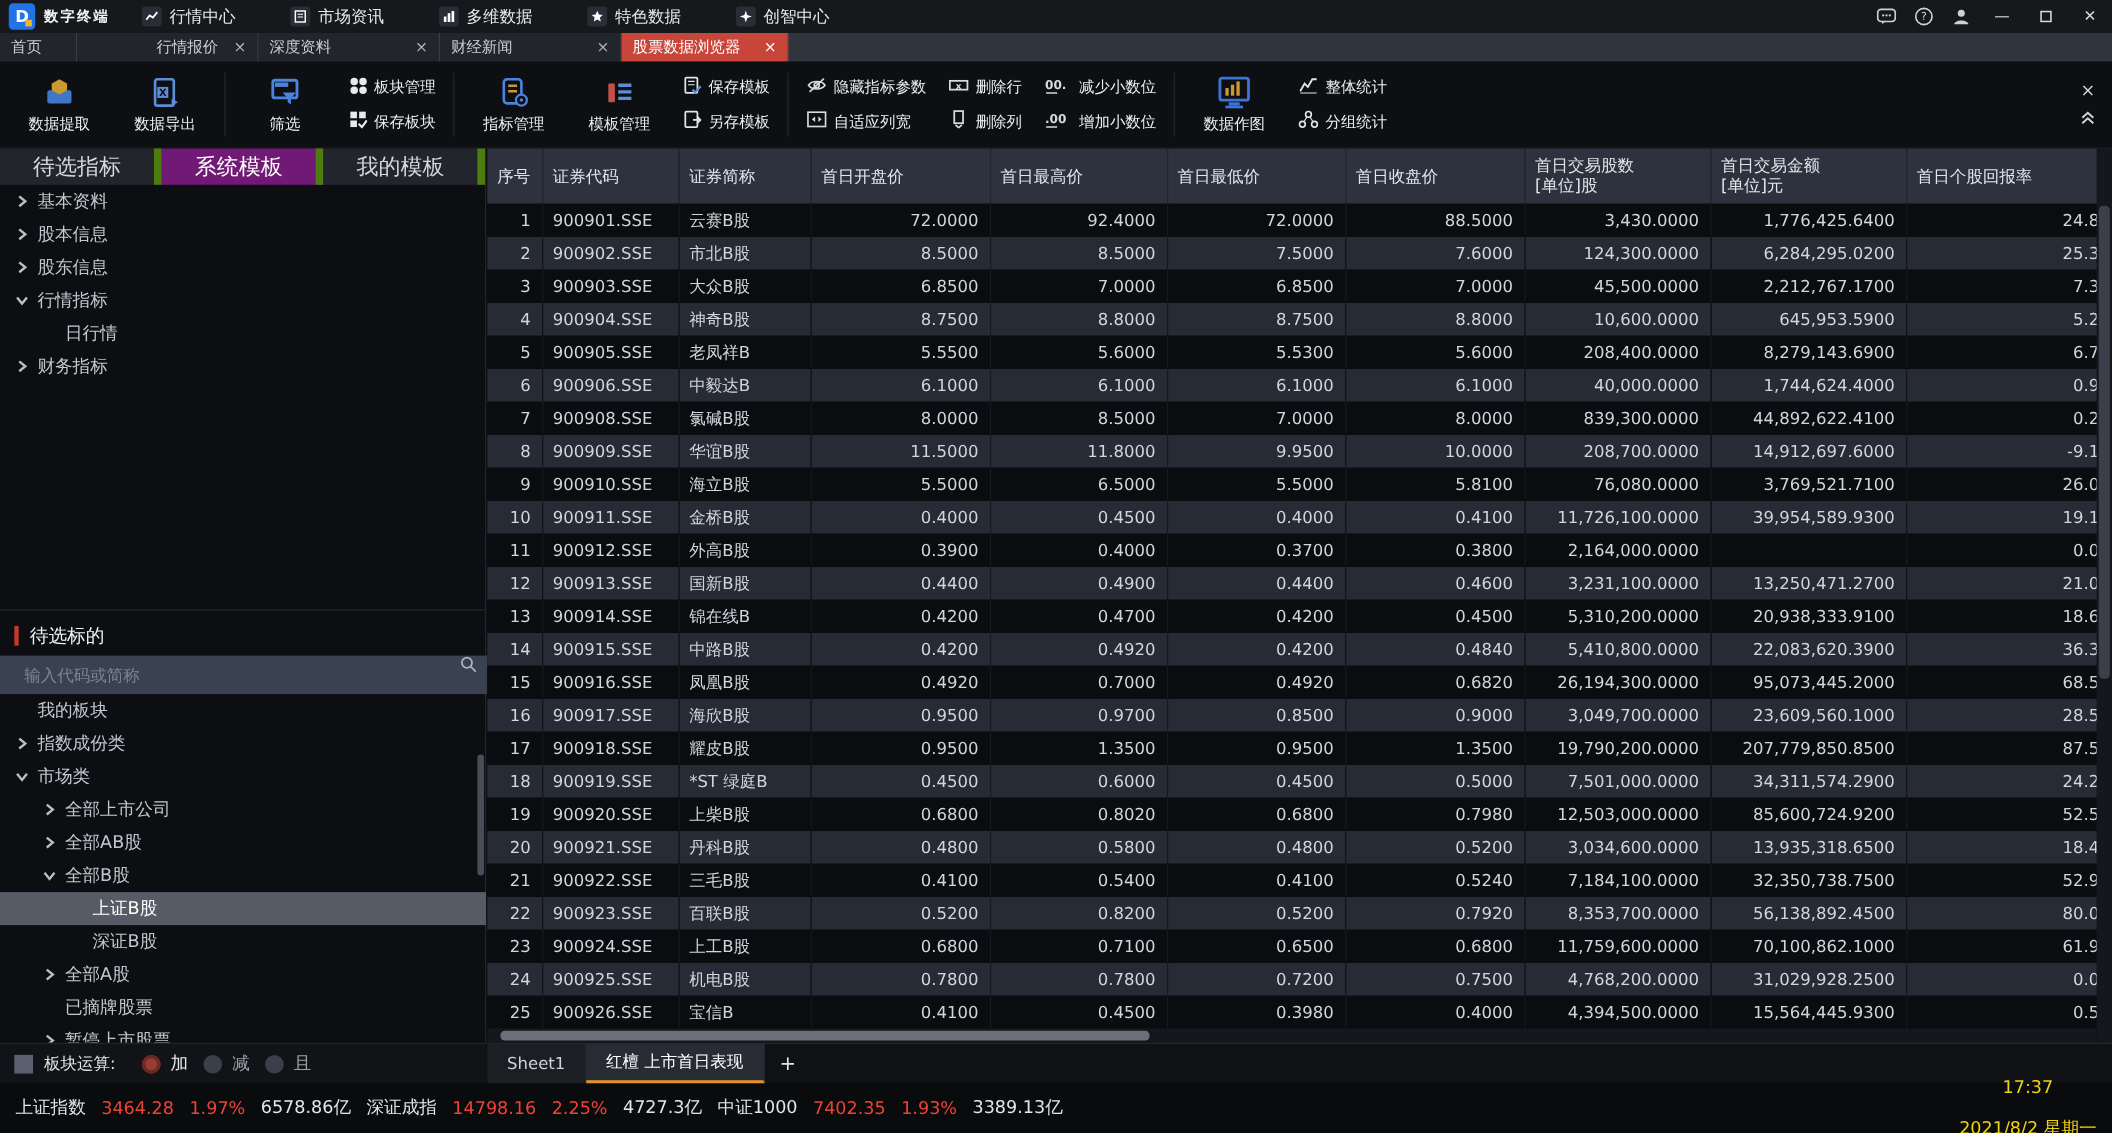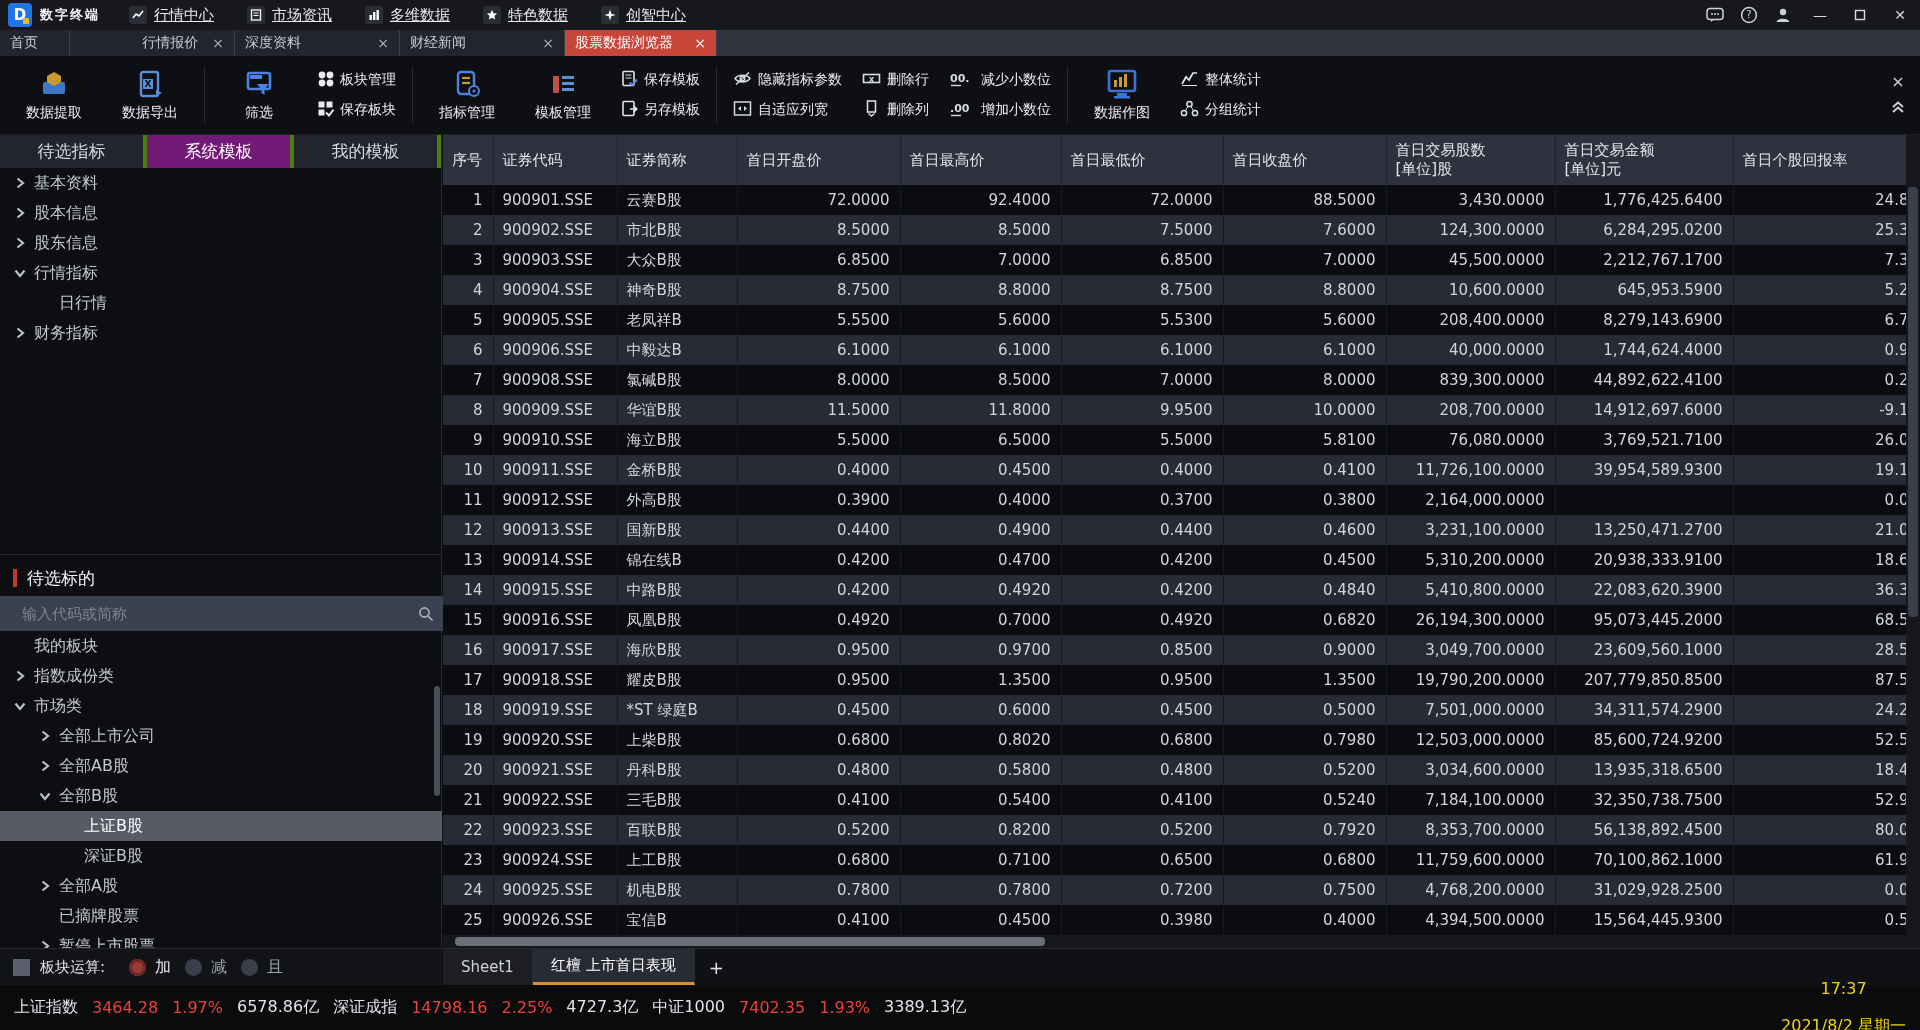--- a/index.html
+++ b/index.html
@@ -6,21 +6,21 @@
   html,body { background:#000; }
   body { font-family:"DejaVu Sans","Liberation Sans",sans-serif; }
   #app { position:relative; width:1920px; height:1030px; background:#0d0e11; overflow:hidden; color:#e8eaee; }
 
   
   #menubar { position:absolute; left:0; top:0; width:1920px; height:30px; background:#17181c; display:flex; align-items:center; }
   #logo { display:flex; align-items:center; gap:8px; padding:0 14px 0 8px; }
   #logo-mark { width:24px; height:24px; background:#2173e8; border-radius:4px; position:relative; display:flex; align-items:center; justify-content:center; color:#fff; font-weight:bold; font-size:15px; }
   #logo-mark::after { content:""; position:absolute; right:3px; bottom:3px; width:6px; height:6px; background:#f0b32c; }
   #app-title { font-size:13px; font-weight:bold; letter-spacing:2px; color:#f4f5f7; }
-  #menu-items { display:flex; align-items:center; gap:3px;text-decoration:underline; }
+  #menu-items { display:flex; align-items:center; gap:20px; }
   .menu-item { display:flex; align-items:center; gap:7px; padding:0 15px; height:30px; font-size:15px; color:#e6e8ec; cursor:default; }
   .menu-ico { width:18px; height:18px; background:#2a2d35; border-radius:3px; display:flex; align-items:center; justify-content:center; }
   #menubar-right { margin-left:auto; display:flex; align-items:center; }
   .tray-btn { width:34px; height:30px; display:flex; align-items:center; justify-content:center; color:#cdd1d8; }
   .winctl { width:40px; height:30px; display:flex; align-items:center; justify-content:center; color:#d6dae0; font-size:14px; }
 
   
   #tabbar { position:absolute; left:0; top:30px; width:1920px; height:26px; background:#30343e; display:flex; }
   .doc-tab { height:26px; background:#23252c; border-right:1px solid #3a3e48; display:flex; align-items:center; font-size:14px; color:#c9ccd3; padding:0 10px; }
   .doc-tab .tab-label { flex:1; }
@@ -35,30 +35,30 @@
   .tb-big { width:96px; display:flex; flex-direction:column; align-items:center; justify-content:center; gap:5px; font-size:14px; color:#eceef2; }
   .tb-big .ico { height:30px; display:flex; align-items:center; justify-content:center; }
   .tb-stack { display:flex; flex-direction:column; justify-content:center; gap:10px; padding:0 10px; }
   .tb-srow { display:flex; align-items:center; gap:6px; font-size:14px; color:#eceef2; white-space:nowrap; }
   #toolbar-right { margin-left:auto; display:flex; flex-direction:column; align-items:center; justify-content:center; gap:8px; padding-right:14px; }
   #toolbar-right > div { color:#d0d3d9; }
 
   
   #sidebar { position:absolute; left:0; top:135px; width:442px; height:850px; background:#0d0e11; border-right:1px solid #24272e; }
   #panel-tabs { display:flex; height:33px; }
-  .panel-tab { flex:1; display:flex; align-items:center; justify-content:center; background:#23252d; border-right:4px solid #4d7c0f; font-size:17px; color:#d5d8de; }
+  .panel-tab { flex:1; display:flex; align-items:center; justify-content:center; background:#23252d; border-right:7px solid #4d7c0f; font-size:20px; color:#d5d8de; }
   .panel-tab.active { background:#701a75; color:#fff; }
   #ind-tree { position:absolute; left:0; top:33px; width:442px; height:387px; border-bottom:1px solid #24272e; overflow:hidden; }
   .tree-row { position:relative; height:30px; display:flex; align-items:center; font-size:16px; color:#c3c7cf; }
   .tree-row.selected { background:#565b65; color:#fff; }
   .tree-arrow { width:12px; height:12px; display:flex; align-items:center; justify-content:center; }
   #targets-title-row { position:absolute; left:0; top:425px; width:442px; height:36px; display:flex; align-items:center; gap:10px; padding-left:13px; }
   #targets-accent { width:4px; height:18px; background:#c0392b; }
   #targets-title { font-size:17px; color:#f2f3f5; }
-  #target-search { position:absolute; left:0; top:461px; width:446px; height:35px; background:#3a4150; display:flex; align-items:center; }
+  #target-search { position:absolute; left:0; top:461px; width:446px; height:35px; background:#3a4150; display:flex; }
   #target-search input { flex:1; background:transparent; border:none; outline:none; color:#d8dbe1; font-size:15px; padding-left:22px; font-family:inherit; }
   #target-search input::placeholder { color:#7e8591; }
   #search-ico { width:40px; display:flex; justify-content:center; }
   #target-tree { position:absolute; left:0; top:496px; width:442px; height:317px; overflow:hidden; }
   #target-scrollbar { position:absolute; right:2px; top:55px; width:6px; height:110px; background:#484d57; border-radius:3px; }
   #block-ops { position:absolute; left:0; bottom:0; width:442px; height:37px; border-top:1px solid #24272e; display:flex; align-items:center; gap:10px; padding-left:13px; background:#121317; }
   #ops-checkbox { width:17px; height:17px; background:#5a6070; }
   #ops-label { font-size:15px; color:#e3e5ea; }
   .radio-opt { display:flex; align-items:center; gap:9px; margin-left:14px; font-size:16px; }
   .radio-dot { width:17px; height:17px; border-radius:50%; background:#3a3f4a; }

